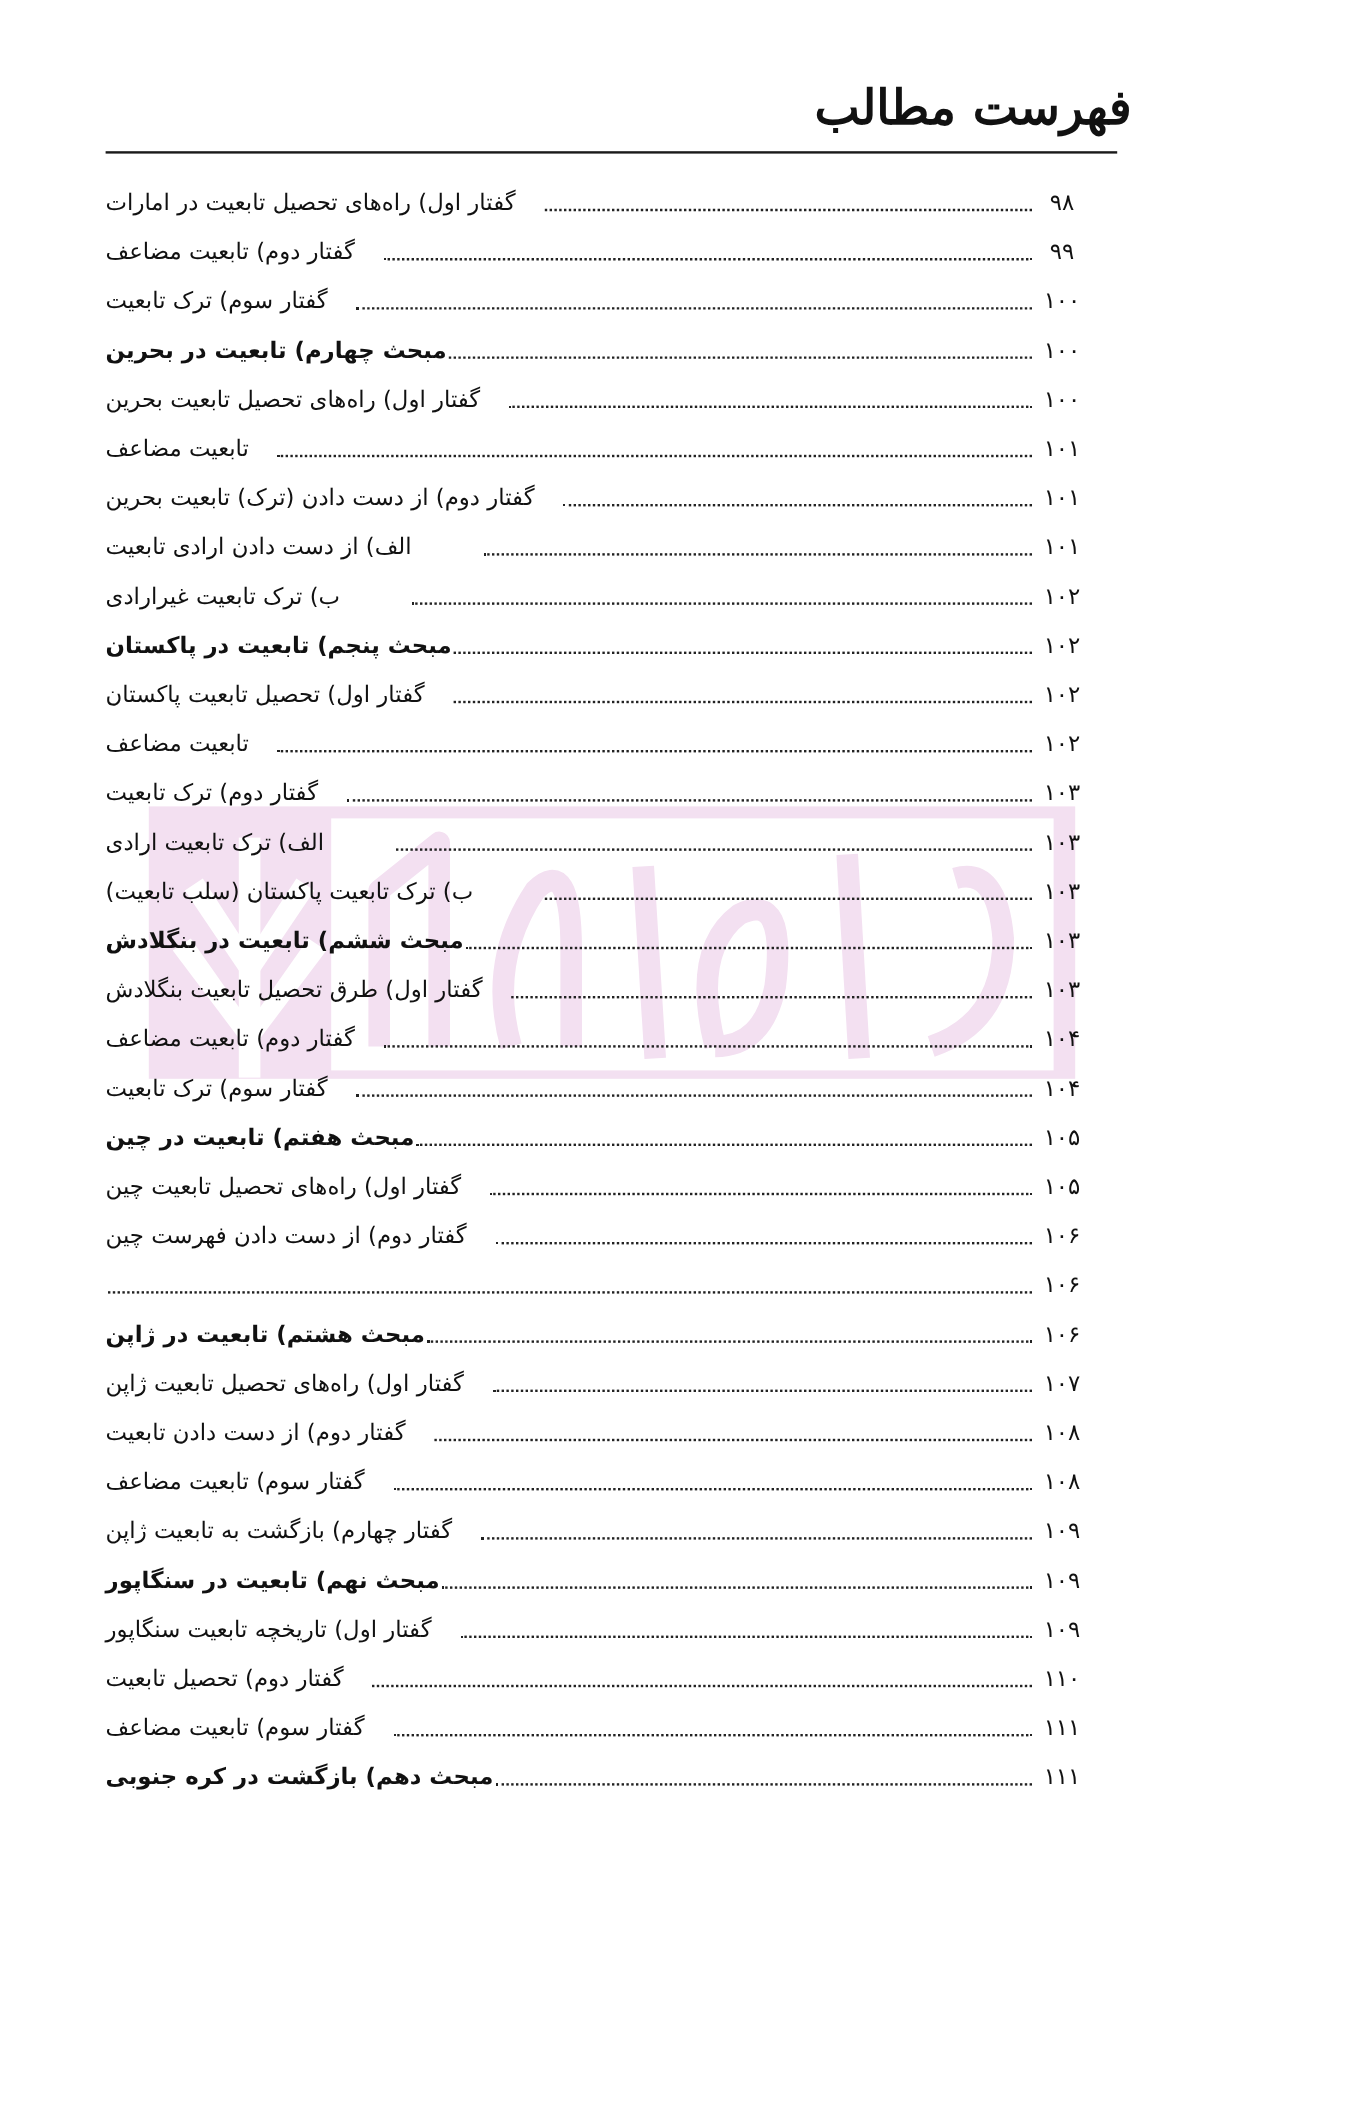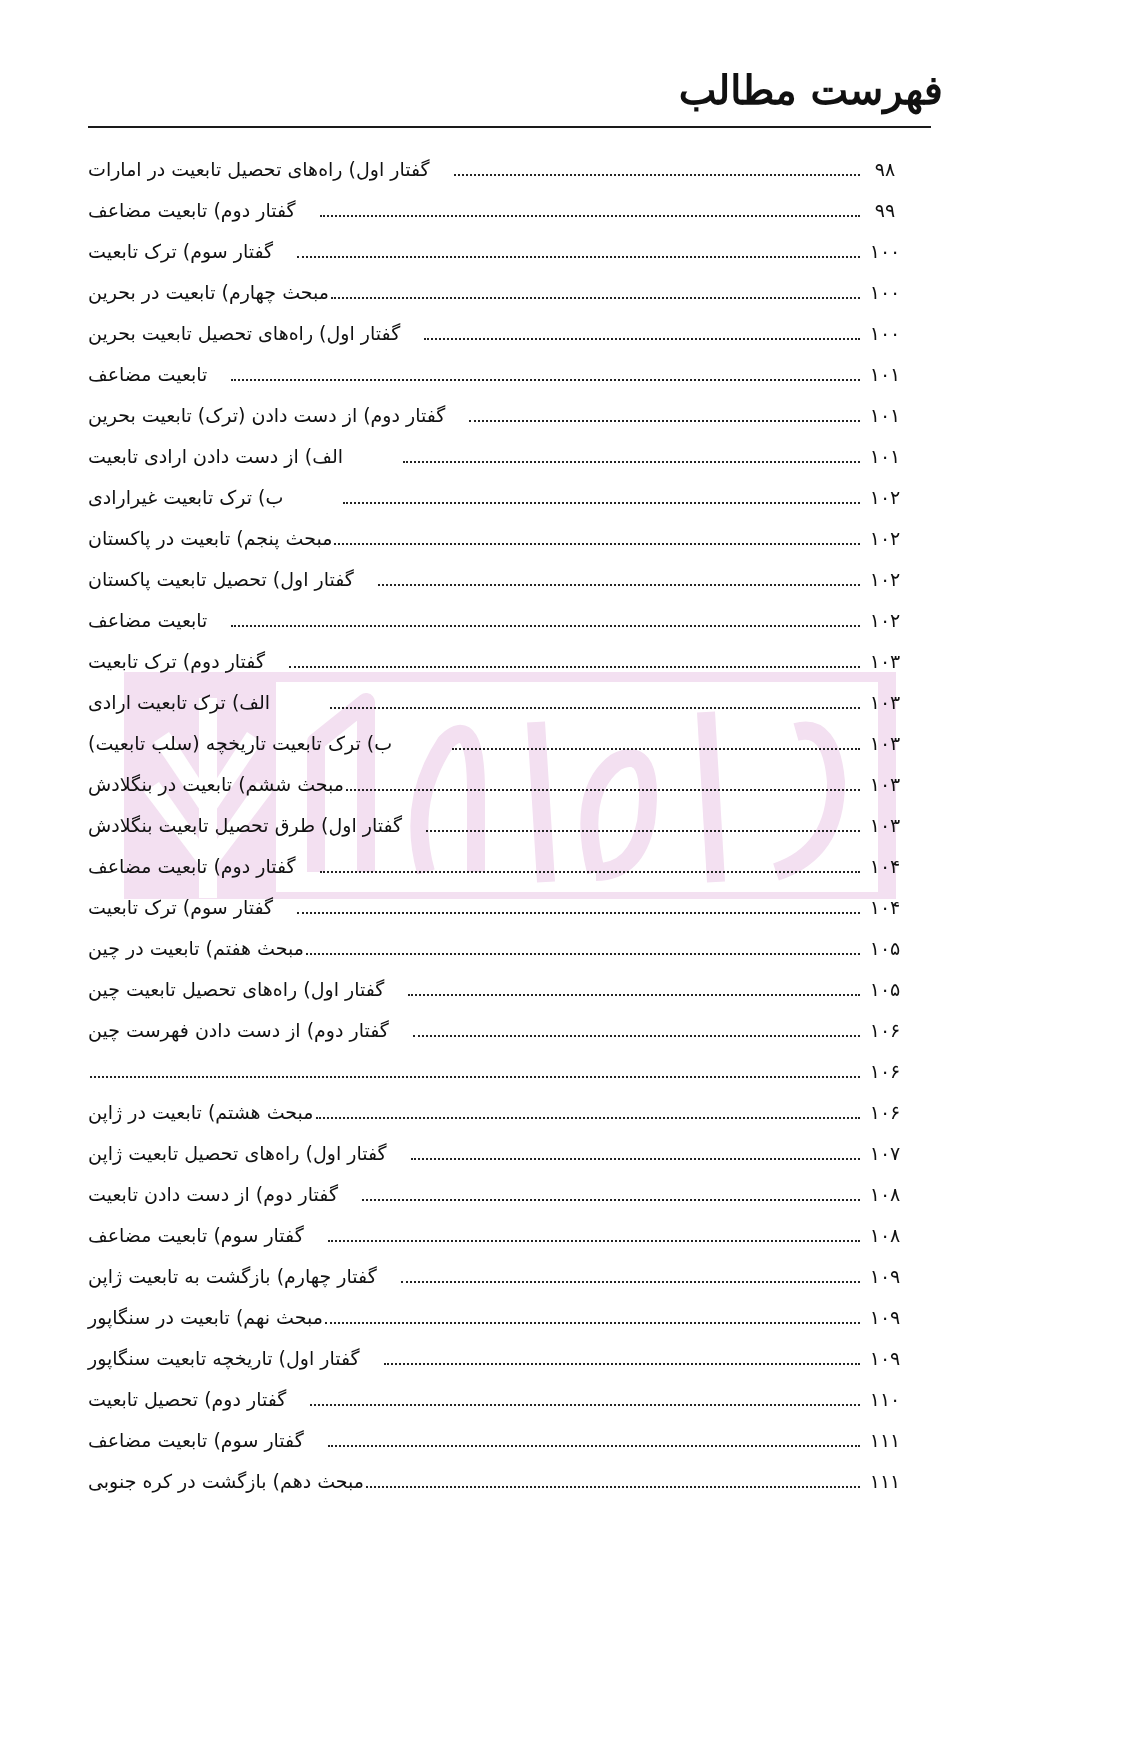--- a/index.html
+++ b/index.html
@@ -27,21 +27,21 @@
     height: 41px; display: flex; flex-direction: row-reverse; align-items: flex-end; direction: rtl;
     font-size: 19px; line-height: 28px;
   }
   .toc-title { white-space: nowrap; flex: 0 0 auto; direction: rtl; }
   .toc-dots {
     flex: 1 1 auto; border-bottom: 2px dotted #222; margin: 0 2px 7px 2px; height: 1px;
   }
   .toc-page {
     flex: 0 0 auto; width: 46px; text-align: center; direction: ltr; font-size: 19px;
   }
-  .lvl-0 .toc-title { margin-right: 0; }
+  .lvl-0 .toc-title { margin-right: 0; font-weight: bold; }
   .lvl-1 .toc-title { margin-right: 22px; }
   .lvl-2 .toc-title { margin-right: 58px; }
 </style>
 </head>
 <body>
 
 <div class="page-title">فهرست مطالب</div>
 <div class="rule"></div>
 
 <div class="watermark">
@@ -132,21 +132,21 @@
       <span class="toc-title">گفتار دوم) ترک تابعیت</span>
       <span class="toc-dots"></span>
       <span class="toc-page">۱۰۳</span>
     </div>
     <div class="toc-row lvl-2">
       <span class="toc-title">الف) ترک تابعیت ارادی</span>
       <span class="toc-dots"></span>
       <span class="toc-page">۱۰۳</span>
     </div>
     <div class="toc-row lvl-2">
-      <span class="toc-title">ب) ترک تابعیت تاریخچه (سلب تابعیت)</span>
+      <span class="toc-title">ب) ترک تابعیت پاکستان (سلب تابعیت)</span>
       <span class="toc-dots"></span>
       <span class="toc-page">۱۰۳</span>
     </div>
     <div class="toc-row lvl-0">
       <span class="toc-title">مبحث ششم) تابعیت در بنگلادش</span>
       <span class="toc-dots"></span>
       <span class="toc-page">۱۰۳</span>
     </div>
     <div class="toc-row lvl-1">
       <span class="toc-title">گفتار اول) طرق تحصیل تابعیت بنگلادش</span>

